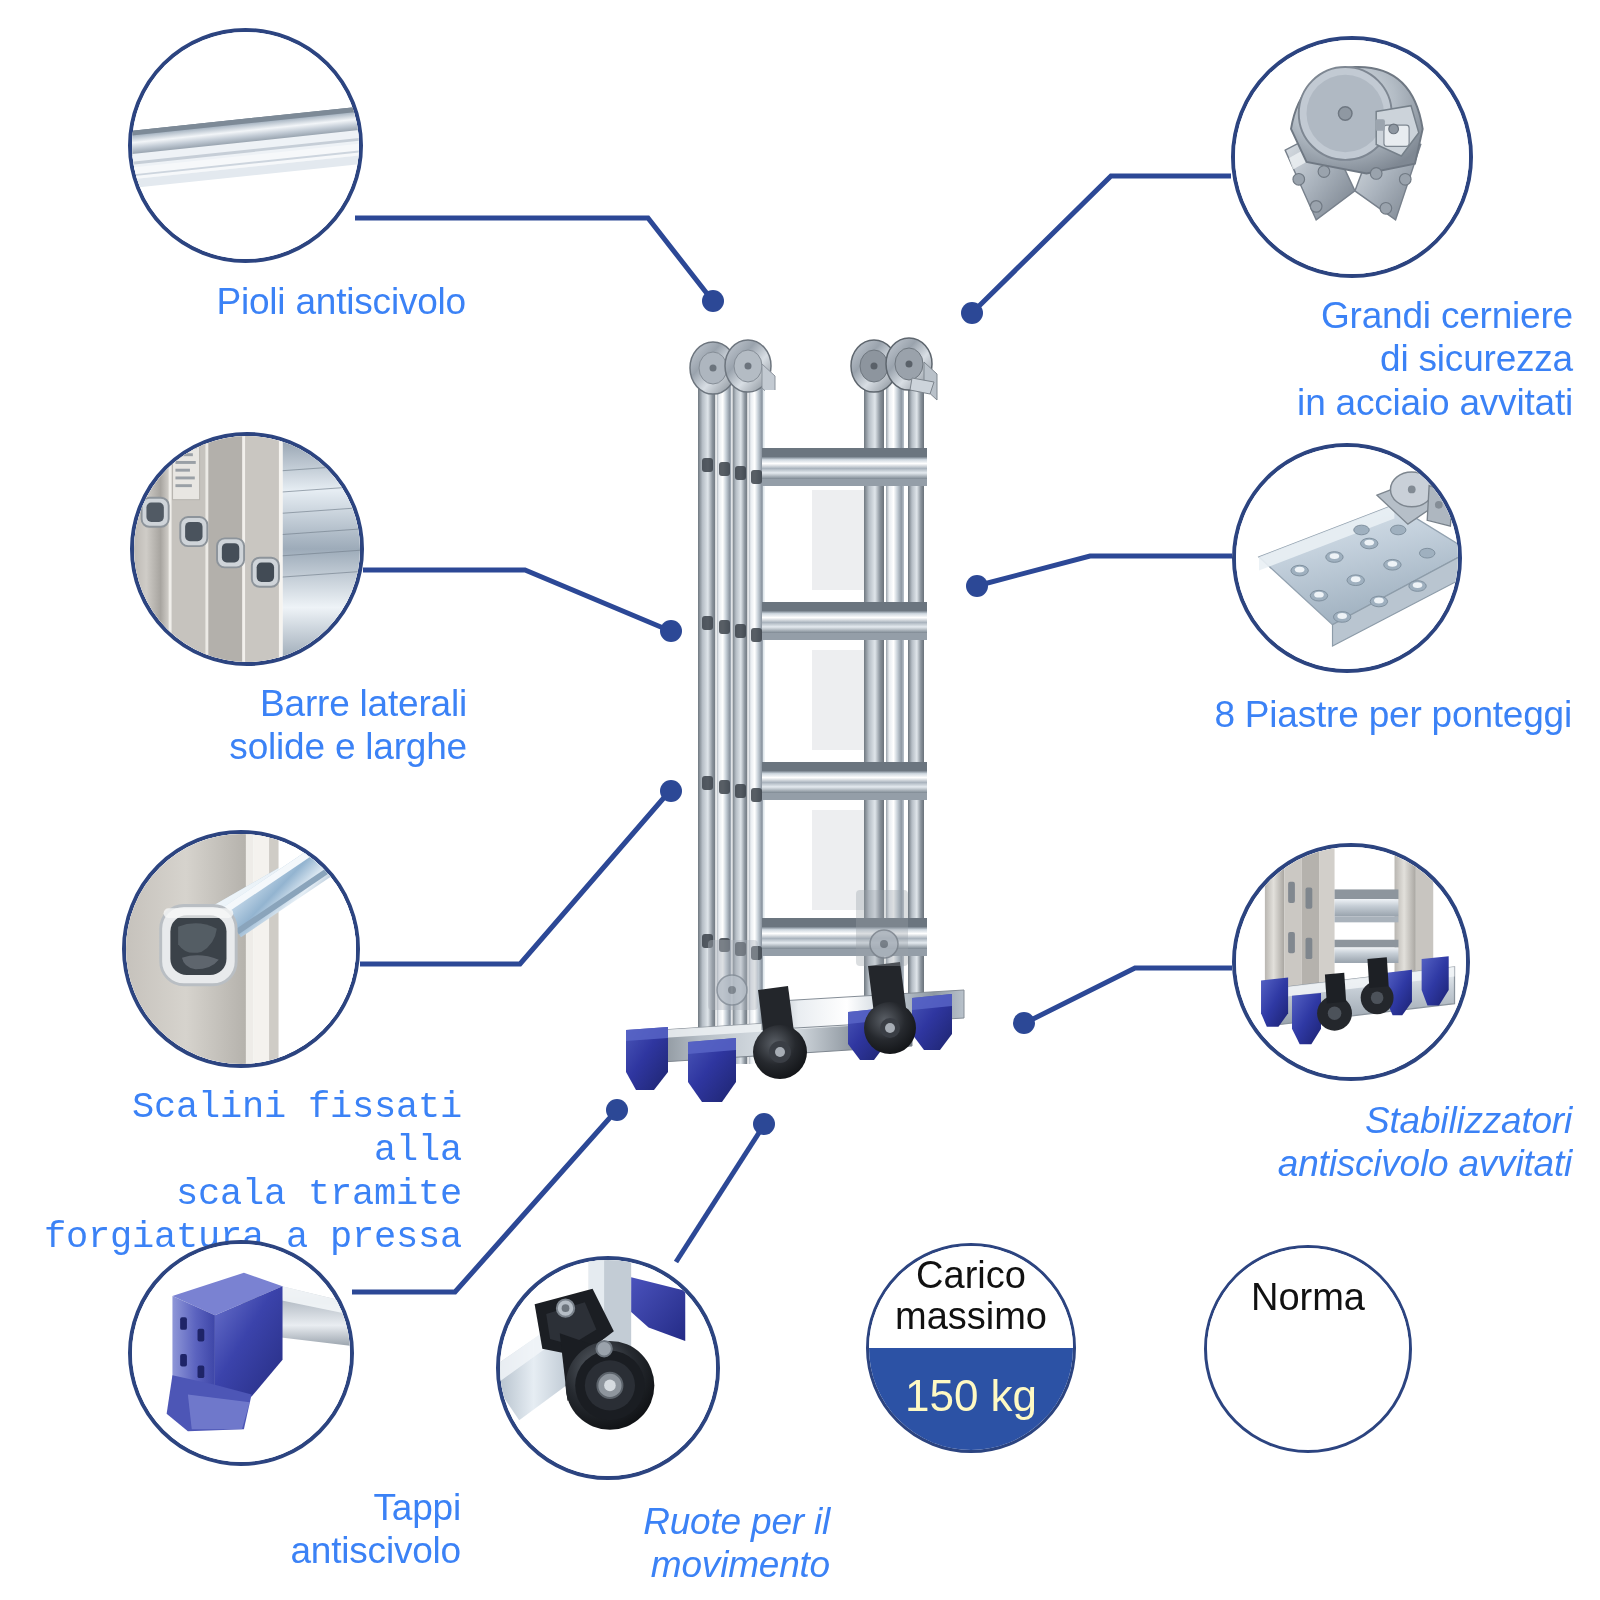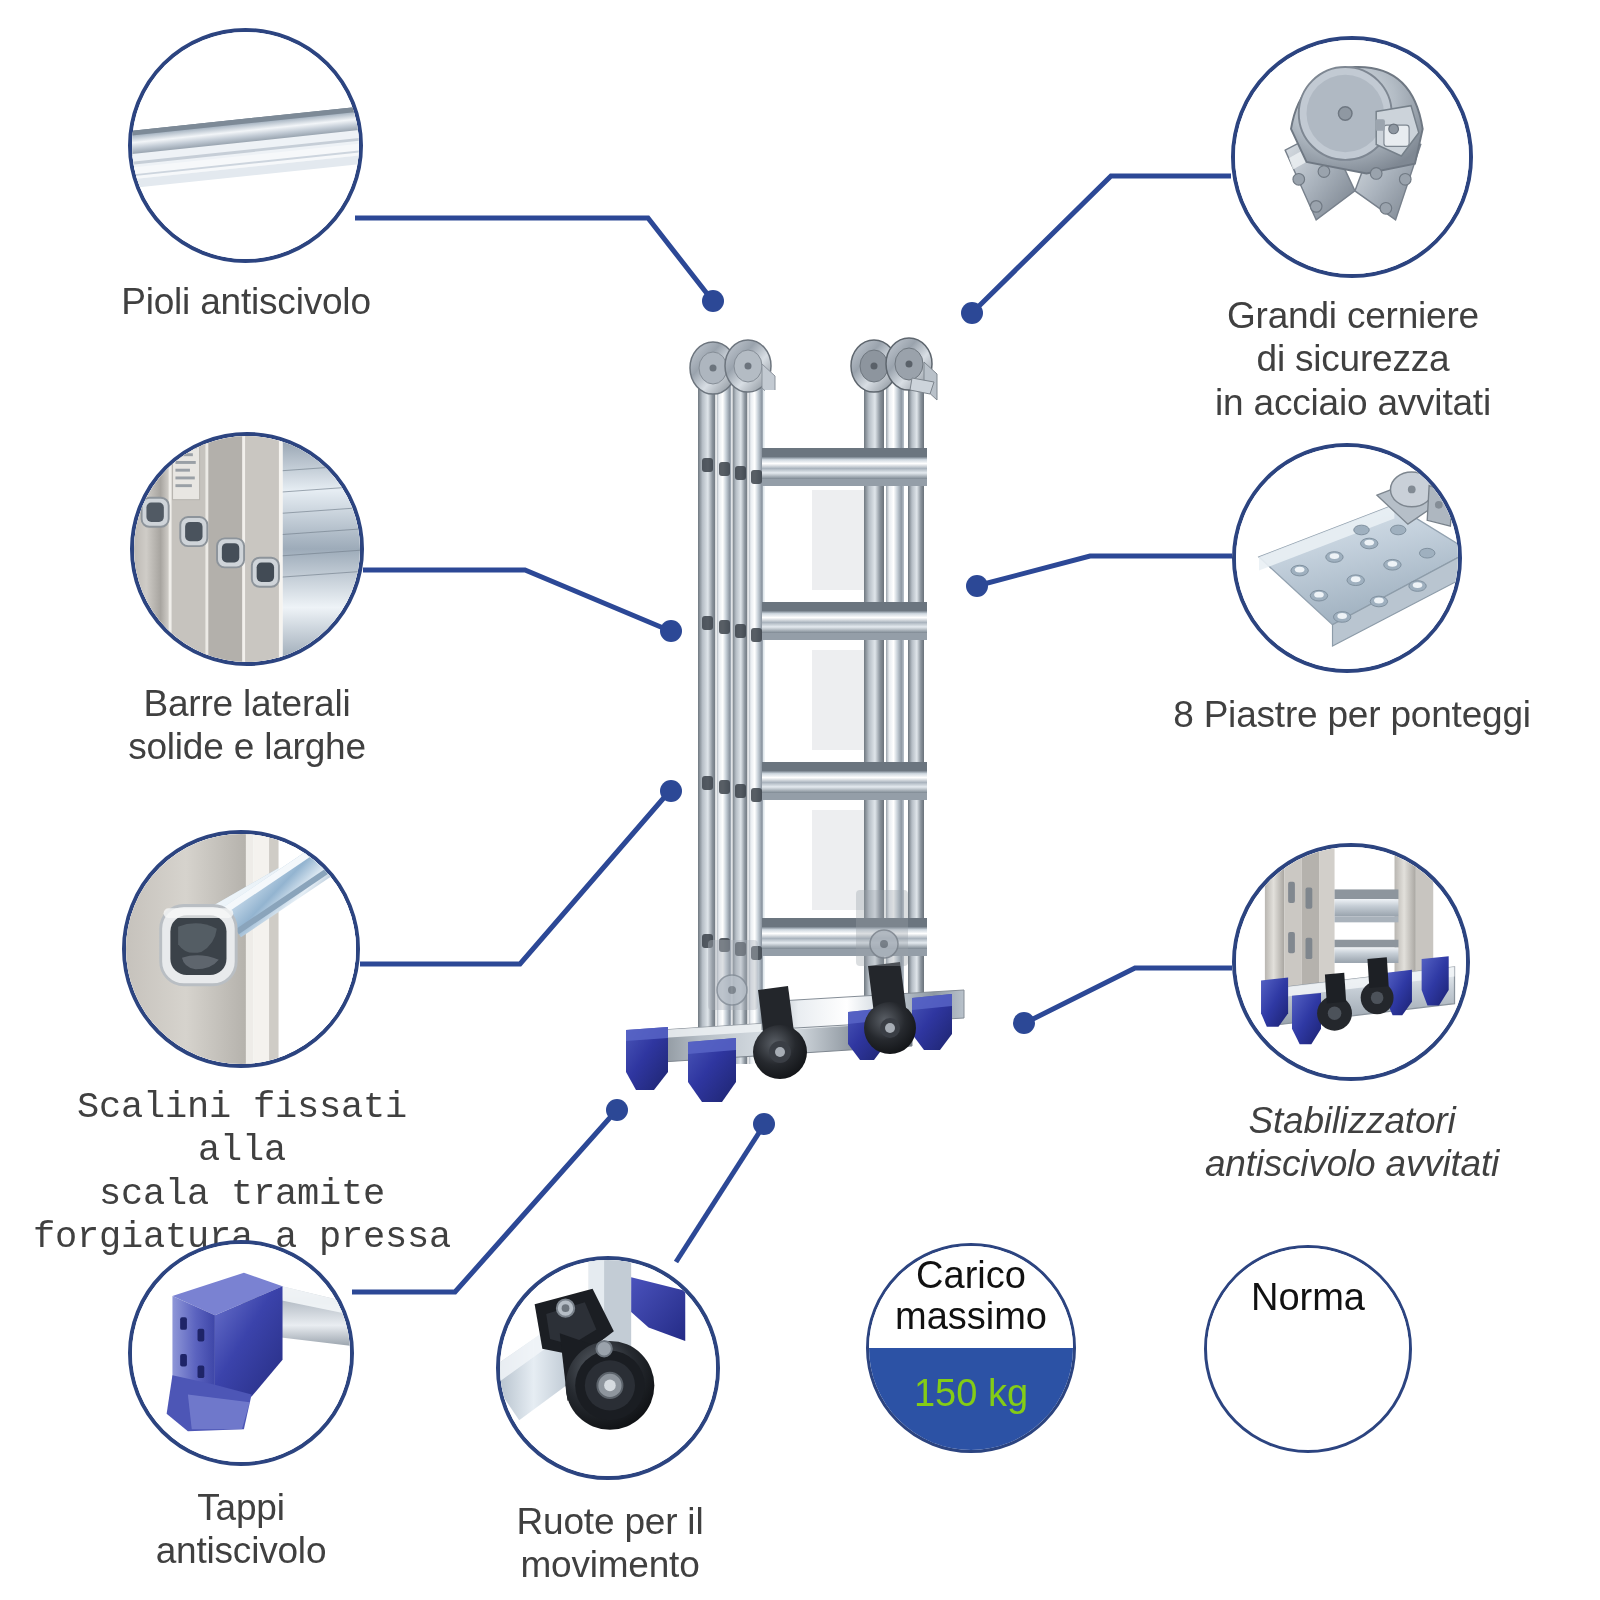--- a/index.html
+++ b/index.html
@@ -54,22 +54,22 @@
   }
   .callout .ring .photo {
     position: absolute;
     left: -4px; top: -4px;
     width: calc(100% + 8px);
     height: calc(100% + 8px);
   }
   .callout .cap {
     position: absolute;
     width: 440px;
-    text-align: center;
-    color: #404040;
+    text-align: right;
+    color: #3b82f6;
     font-size: 37px;
     line-height: 1.17;
     letter-spacing: -0.2px;
     white-space: pre-line;
   }
 
   
   .badge {
     position: absolute;
     border-radius: 50%;
@@ -101,22 +101,22 @@
   }
   .badge .t-label {
     color: #111111;
     font-size: 38px;
     line-height: 1.08;
     text-align: center;
     white-space: pre-line;
     padding-bottom: 2px;
   }
   .badge .t-value {
-    color: #84cc16;
-    font-size: 38px;
+    color: #fef9c3;
+    font-size: 44px;
     line-height: 1;
     text-align: center;
     margin-top: 26px;
   }
 
   
   #ladder {
     position: absolute;
     left: 612px;
     top: 330px;
@@ -744,21 +744,21 @@
         <circle cx="118" cy="134" r="36" fill="#1a1d22"></circle>
         <circle cx="118" cy="134" r="26" fill="#2a2e35"></circle>
         <circle cx="118" cy="134" r="13" fill="#8e959d" stroke="#5c636b" stroke-width="2"></circle>
         <circle cx="118" cy="134" r="6" fill="#d6dbe0"></circle>
 
         <circle cx="72" cy="54" r="9" fill="#b6bec6" stroke="#7b838c" stroke-width="2"></circle>
         <circle cx="72" cy="54" r="4" fill="#6d757d"></circle>
         <circle cx="112" cy="96" r="8" fill="#9aa2ab" stroke="#6e767f" stroke-width="2"></circle>
       </svg>
     </div>
-    <div class="cap" style="left:-106px; top:244px;">Ruote per il
+    <div class="cap" style="left:-106px; top:244px;font-style:italic;">Ruote per il
 movimento</div>
   </div>
 
   <div class="badge" style="left:866px; top:1243px; width:210px; height:210px;">
     <div class="half-top">
       <div class="t-label">Carico
 massimo</div>
     </div>
     <div class="half-bot">
       <div class="t-value">150 kg</div>

